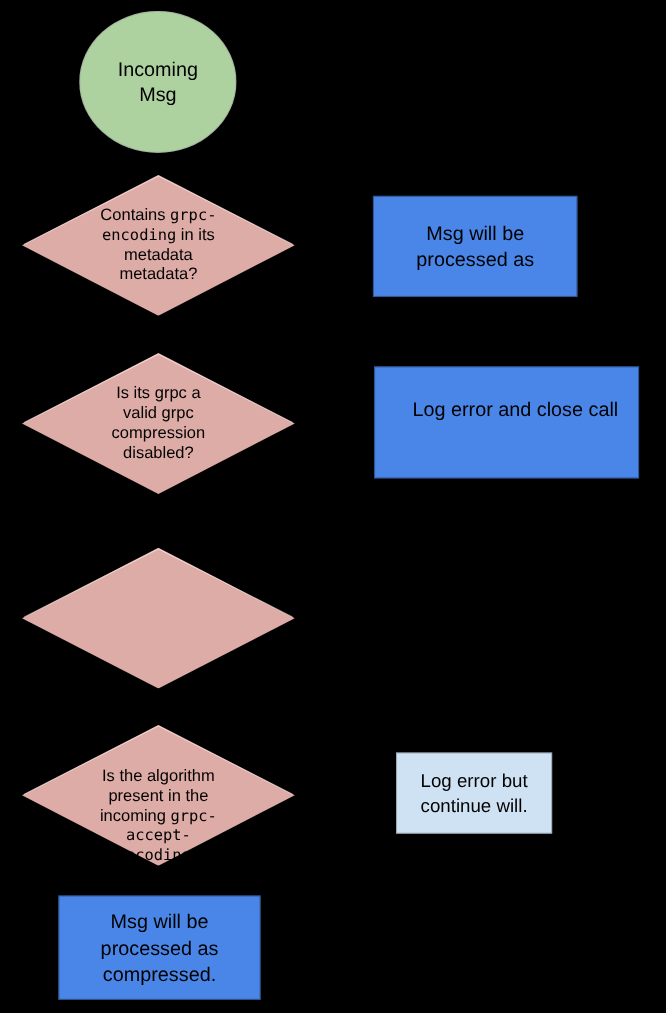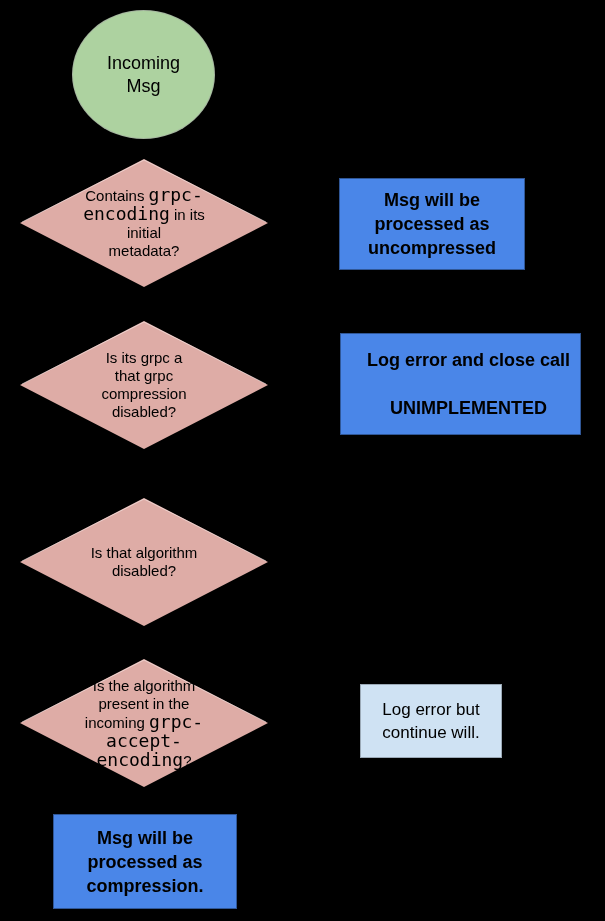--- a/index.html
+++ b/index.html
@@ -46,34 +46,33 @@
     line-height: 18px;
   }
   .diamond svg {
     position: absolute;
     left: 0; top: 0;
     width: 100%; height: 100%;
     z-index: 1;
   }
   .mono {
     font-family: "DejaVu Sans Mono", "Liberation Mono", monospace;
-    font-size: 18px;
+    font-size: 14px;
   }
   #n-d1 { left: 20px; top: 159px; width: 248px; height: 128px; }
   #n-d2 { left: 20px; top: 321px; width: 248px; height: 128px; }
   #n-d3 { left: 20px; top: 498px; width: 248px; height: 128px; }
-  #n-d4 { left: 20px; top: 659px; width: 248px; height: 128px; }
+  #n-d4 { left: 20px; top: 659px; width: 248px; height: 128px; align-items: flex-end; }
 
   
   .process {
     background: var(--c-process, #4a86e8);
     border: 1px solid rgba(0,0,0,0.35);
     font-size: 18px;
     line-height: 24px;
-    font-weight: bold;
   }
   .process-light {
     background: var(--c-process_light, #cfe2f3);
     border: 1px solid rgba(0,0,0,0.25);
     font-size: 17px;
     line-height: 23px;
   }
   #n-uncompressed  { left: 339px; top: 178px; width: 186px; height: 92px; }
   #n-unimplemented { left: 340px; top: 333px; width: 241px; height: 102px; padding-left: 16px; }
   #n-logcontinue   { left: 360px; top: 684px; width: 142px; height: 74px; }
@@ -86,56 +85,55 @@
 
   <div class="node ellipse" id="n-incoming">
     <div class="txt"><span>Incoming</span><br><span>Msg</span></div>
   </div>
 
   <div class="node diamond" id="n-d1">
     <svg viewBox="0 0 248 128" preserveAspectRatio="none">
       <polygon points="124,0 248,64 124,128 0,64" fill="var(--c-decision, #deaca6)"></polygon>
       <path d="M2,63 L124,1 L246,63" stroke="rgba(255,255,255,0.45)" stroke-width="1" fill="none"></path>
     </svg>
-    <div class="txt"><span>Contains </span><span class="mono">grpc-</span><br><span class="mono">encoding</span><span> in its</span><br><span>initial</span><br><span>metadata?</span></div>
+    <div class="txt"><span>Contains </span><span class="mono">grpc-</span><br><span class="mono">encoding</span><span> in its</span><br><span>metadata</span><br><span>metadata?</span></div>
   </div>
 
   <div class="node process" id="n-uncompressed">
-    <div class="txt"><span>Msg will be</span><br><span>processed as</span><br><span>uncompressed</span></div>
+    <div class="txt"><span>Msg will be</span><br><span>processed as</span><br></div>
   </div>
 
   <div class="node diamond" id="n-d2">
     <svg viewBox="0 0 248 128" preserveAspectRatio="none">
       <polygon points="124,0 248,64 124,128 0,64" fill="var(--c-decision, #deaca6)"></polygon>
       <path d="M2,63 L124,1 L246,63" stroke="rgba(255,255,255,0.45)" stroke-width="1" fill="none"></path>
     </svg>
-    <div class="txt"><span>Is its grpc a</span><br><span>that grpc</span><br><span>compression</span><br><span>disabled?</span></div>
+    <div class="txt"><span>Is its grpc a</span><br><span>valid grpc</span><br><span>compression</span><br><span>disabled?</span></div>
   </div>
 
   <div class="node process" id="n-unimplemented">
-    <div class="txt"><span>Log error and close call</span><br><br><span>UNIMPLEMENTED</span></div>
+    <div class="txt"><span>Log error and close call</span><br><br></div>
   </div>
 
   <div class="node diamond" id="n-d3">
     <svg viewBox="0 0 248 128" preserveAspectRatio="none">
       <polygon points="124,0 248,64 124,128 0,64" fill="var(--c-decision, #deaca6)"></polygon>
       <path d="M2,63 L124,1 L246,63" stroke="rgba(255,255,255,0.45)" stroke-width="1" fill="none"></path>
     </svg>
-    <div class="txt"><span>Is that algorithm</span><br><span>disabled?</span></div>
   </div>
 
   <div class="node diamond" id="n-d4">
     <svg viewBox="0 0 248 128" preserveAspectRatio="none">
       <polygon points="124,0 248,64 124,128 0,64" fill="var(--c-decision, #deaca6)"></polygon>
       <path d="M2,63 L124,1 L246,63" stroke="rgba(255,255,255,0.45)" stroke-width="1" fill="none"></path>
     </svg>
     <div class="txt"><span>Is the algorithm</span><br><span>present in the</span><br><span>incoming </span><span class="mono">grpc-</span><br><span class="mono">accept-</span><br><span class="mono">encoding</span><span>?</span></div>
   </div>
 
   <div class="node process-light" id="n-logcontinue">
     <div class="txt"><span>Log error but</span><br><span>continue will.</span></div>
   </div>
 
   <div class="node process" id="n-compressed">
-    <div class="txt"><span>Msg will be</span><br><span>processed as</span><br><span>compression.</span></div>
+    <div class="txt"><span>Msg will be</span><br><span>processed as</span><br><span>compressed.</span></div>
   </div>
 
 </div>
 
 </body></html>

